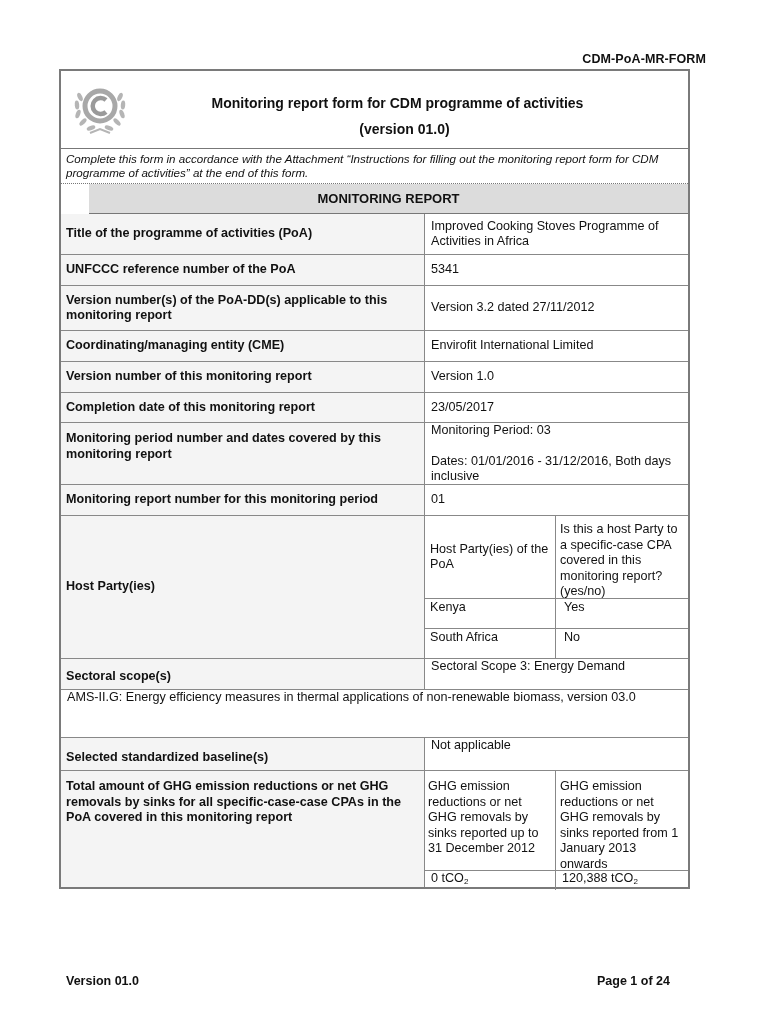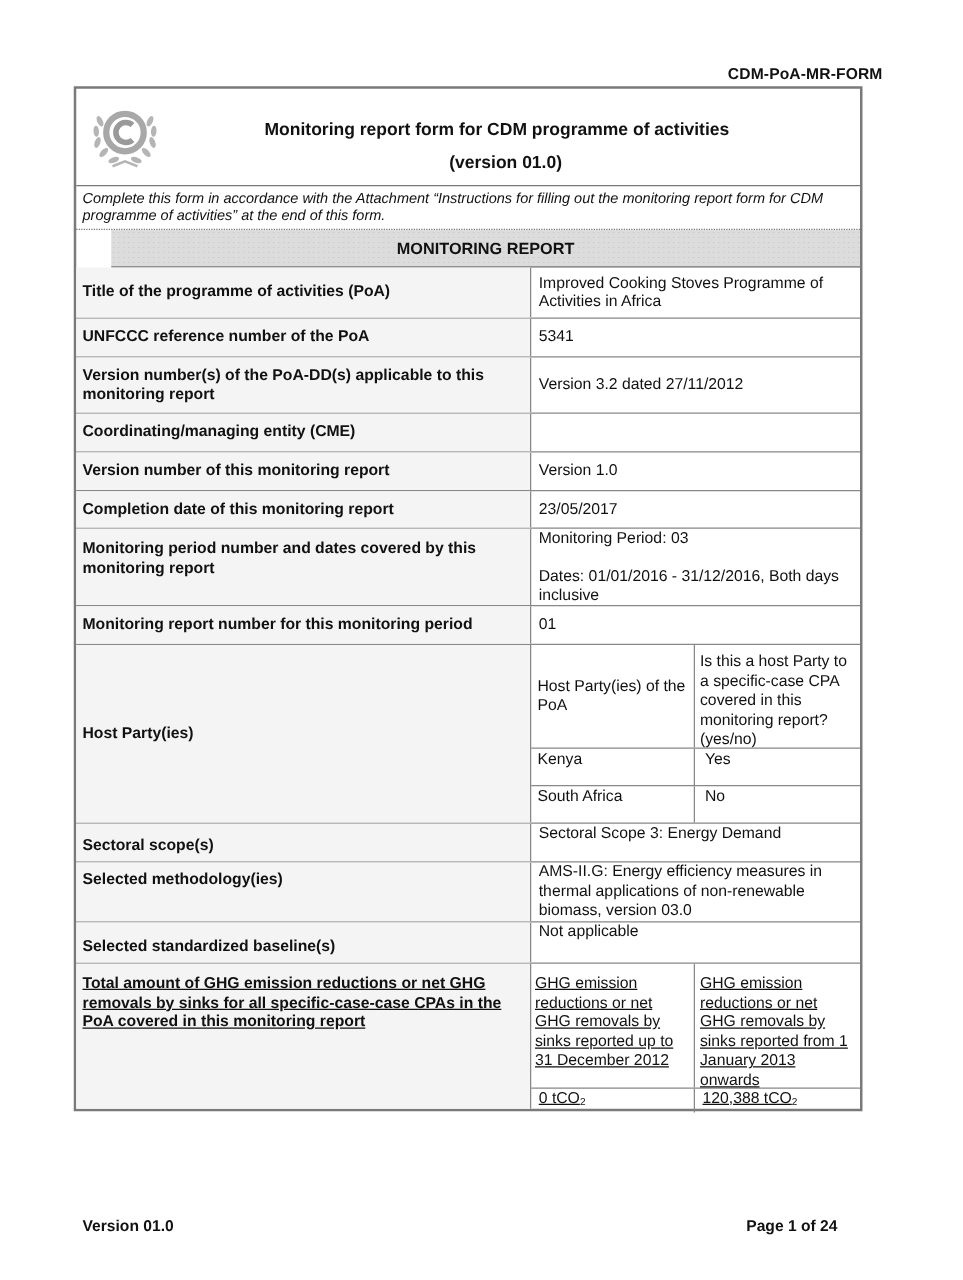--- a/index.html
+++ b/index.html
@@ -38,21 +38,21 @@
     height: 30px; line-height: 30px; text-align: center;
     font-size: 13px; font-weight: bold;
     background-color: #dcdcdc;
     background-image: radial-gradient(#c4c4c4 0.6px, transparent 0.7px);
     background-size: 4px 4px;
     border-bottom: 1px solid #777;
     margin-left: 28px;
   }
 
   .row { display: flex; border-bottom: 1px solid #888; }
-  .row:last-child { border-bottom: none; text-decoration: underline; }
+  .row:last-child { border-bottom: none; }
   .lbl {
     width: 364px; flex: none; background: #f4f4f4;
     font-size: 12.6px; font-weight: bold; line-height: 15.5px;
     padding: 0 5px; border-right: 1px solid #888;
     display: flex; align-items: center;
   }
   .val {
     flex: 1; font-size: 12.6px; line-height: 15.5px; padding: 0 6px;
     display: flex; align-items: center;
   }
@@ -115,20 +115,21 @@
     <div class="val">5341</div>
   </div>
 
   <div class="row" style="height:45px">
     <div class="lbl">Version number(s) of the PoA-DD(s) applicable to this monitoring report</div>
     <div class="val">Version 3.2 dated 27/11/2012</div>
   </div>
 
   <div class="row" style="height:31px">
     <div class="lbl">Coordinating/managing entity (CME)</div>
+    <div class="val">Envirofit International Limited</div>
   </div>
 
   <div class="row" style="height:31px">
     <div class="lbl">Version number of this monitoring report</div>
     <div class="val">Version 1.0</div>
   </div>
 
   <div class="row" style="height:30px">
     <div class="lbl">Completion date of this monitoring report</div>
     <div class="val">23/05/2017</div>
@@ -164,21 +165,20 @@
       </div>
     </div>
   </div>
 
   <div class="row" style="height:31px">
     <div class="lbl" style="padding-top:6px">Sectoral scope(s)</div>
     <div class="val top">Sectoral Scope 3: Energy Demand</div>
   </div>
 
   <div class="row" style="height:48px">
-    <div class="lbl top" style="padding-top:6px">Selected methodology(ies)</div>
     <div class="val top">AMS-II.G: Energy efficiency measures in thermal applications of non-renewable biomass, version 03.0</div>
   </div>
 
   <div class="row" style="height:33px">
     <div class="lbl" style="padding-top:8px">Selected standardized baseline(s)</div>
     <div class="val top">Not applicable</div>
   </div>
 
   <div class="row" style="height:116px">
     <div class="lbl top" style="padding-top:8px">Total amount of GHG emission reductions or net GHG removals by sinks for all specific-case-case CPAs in the PoA covered in this monitoring report</div>

